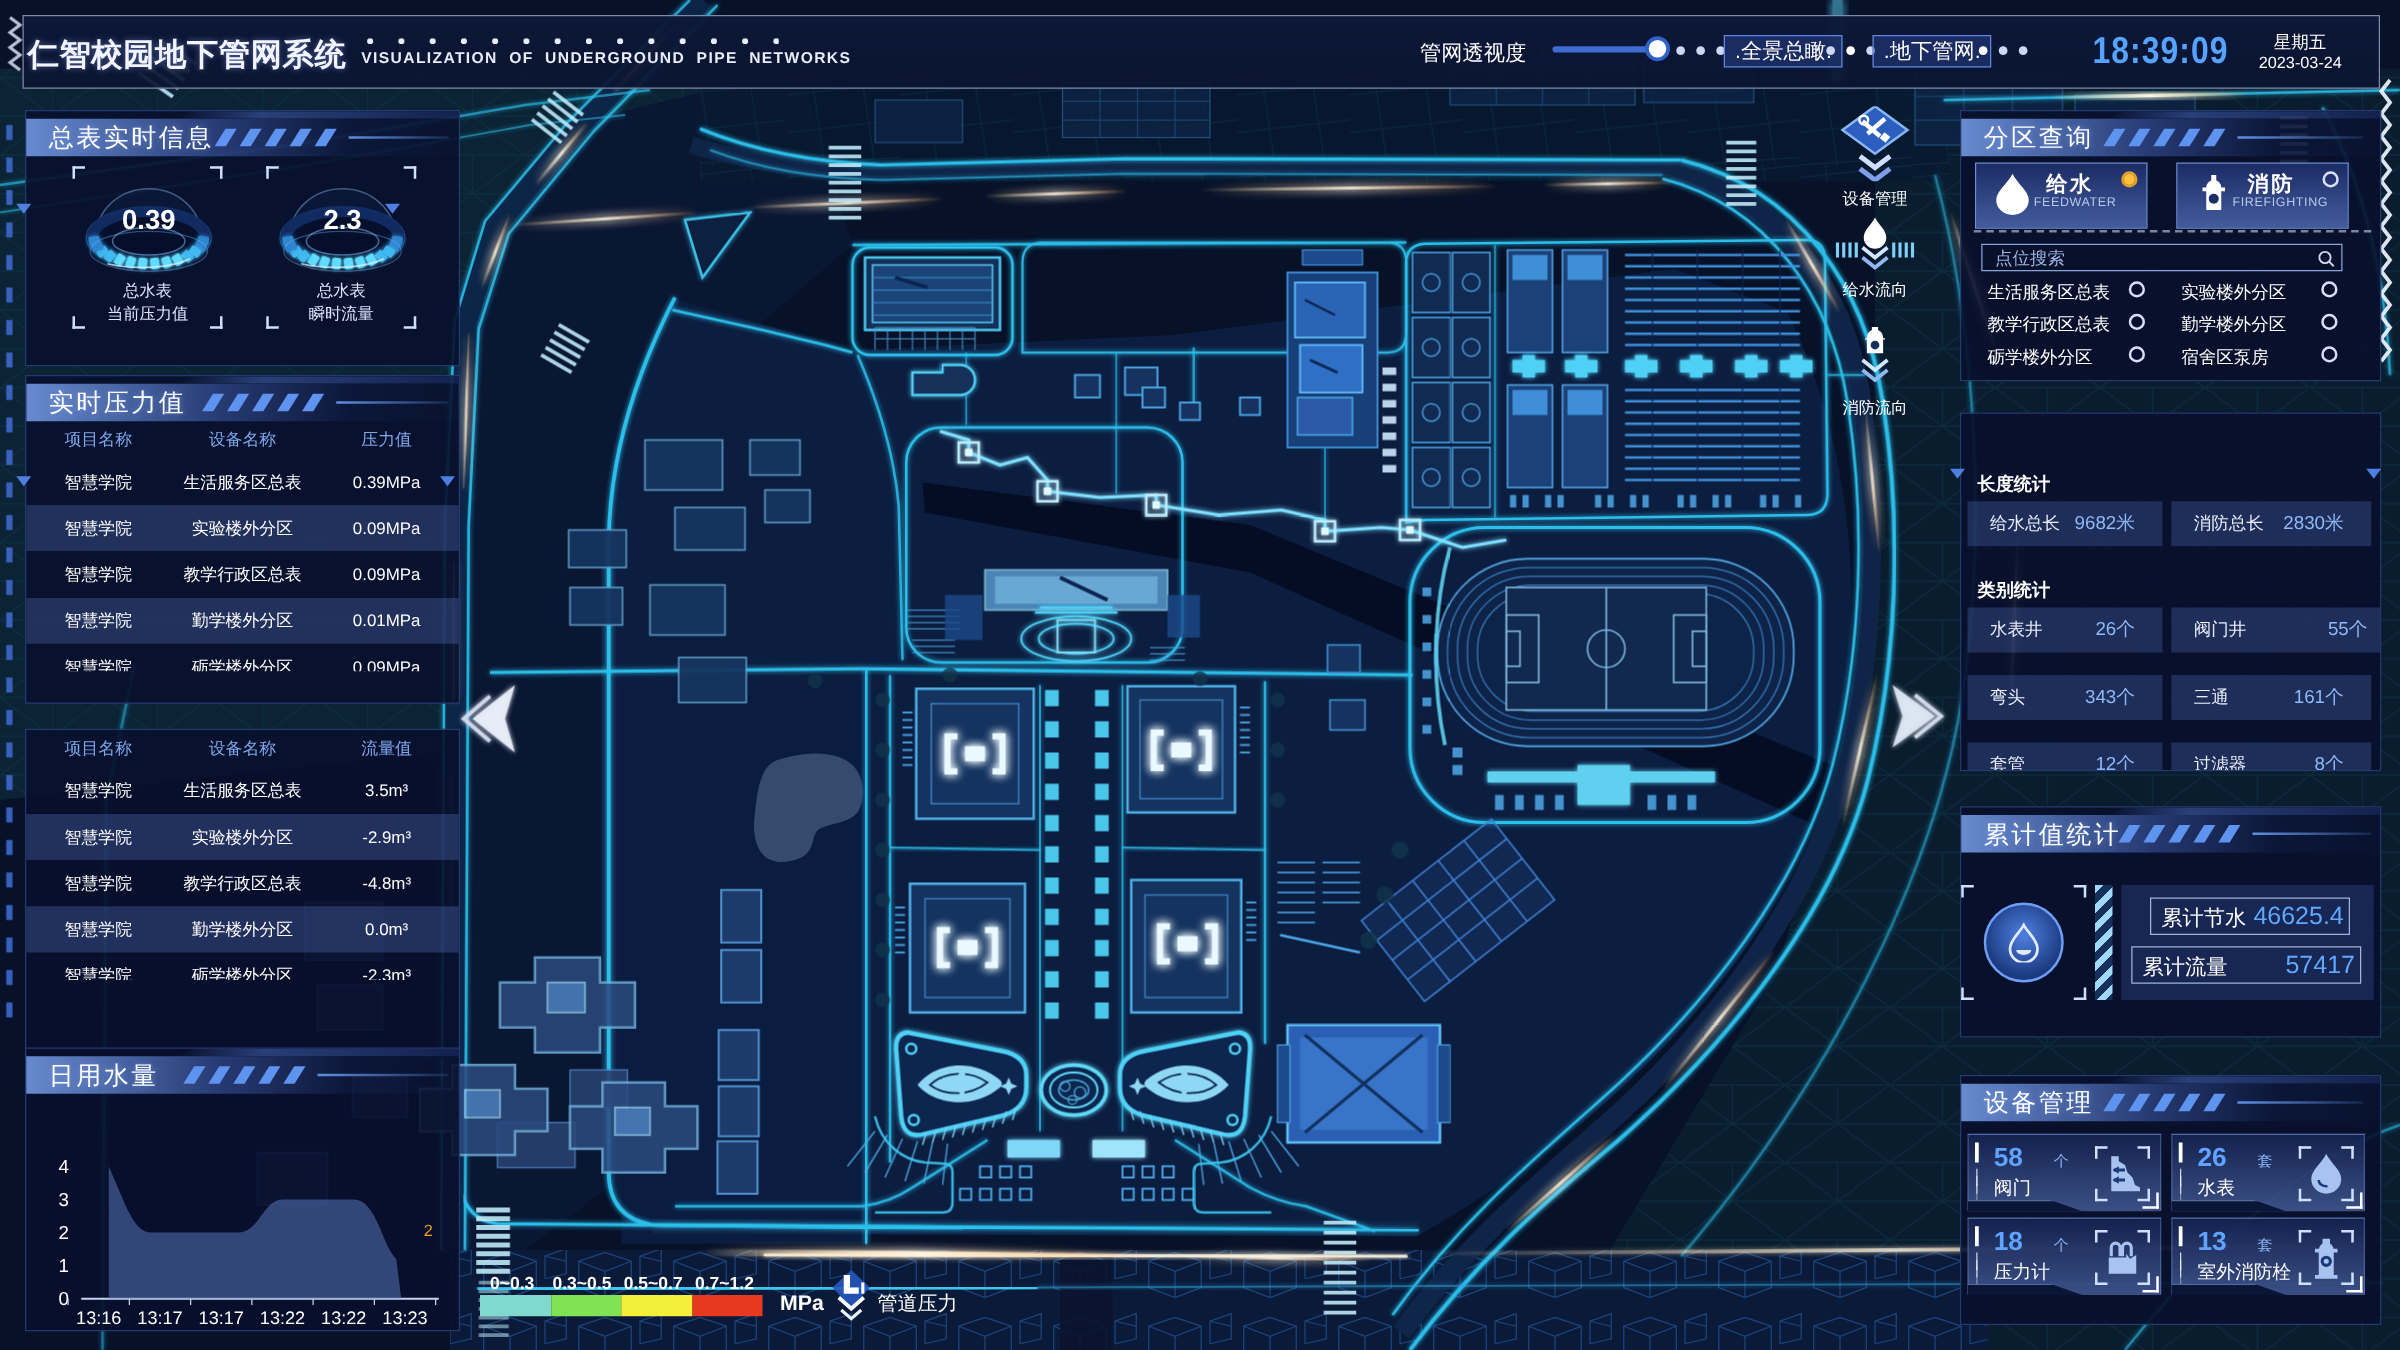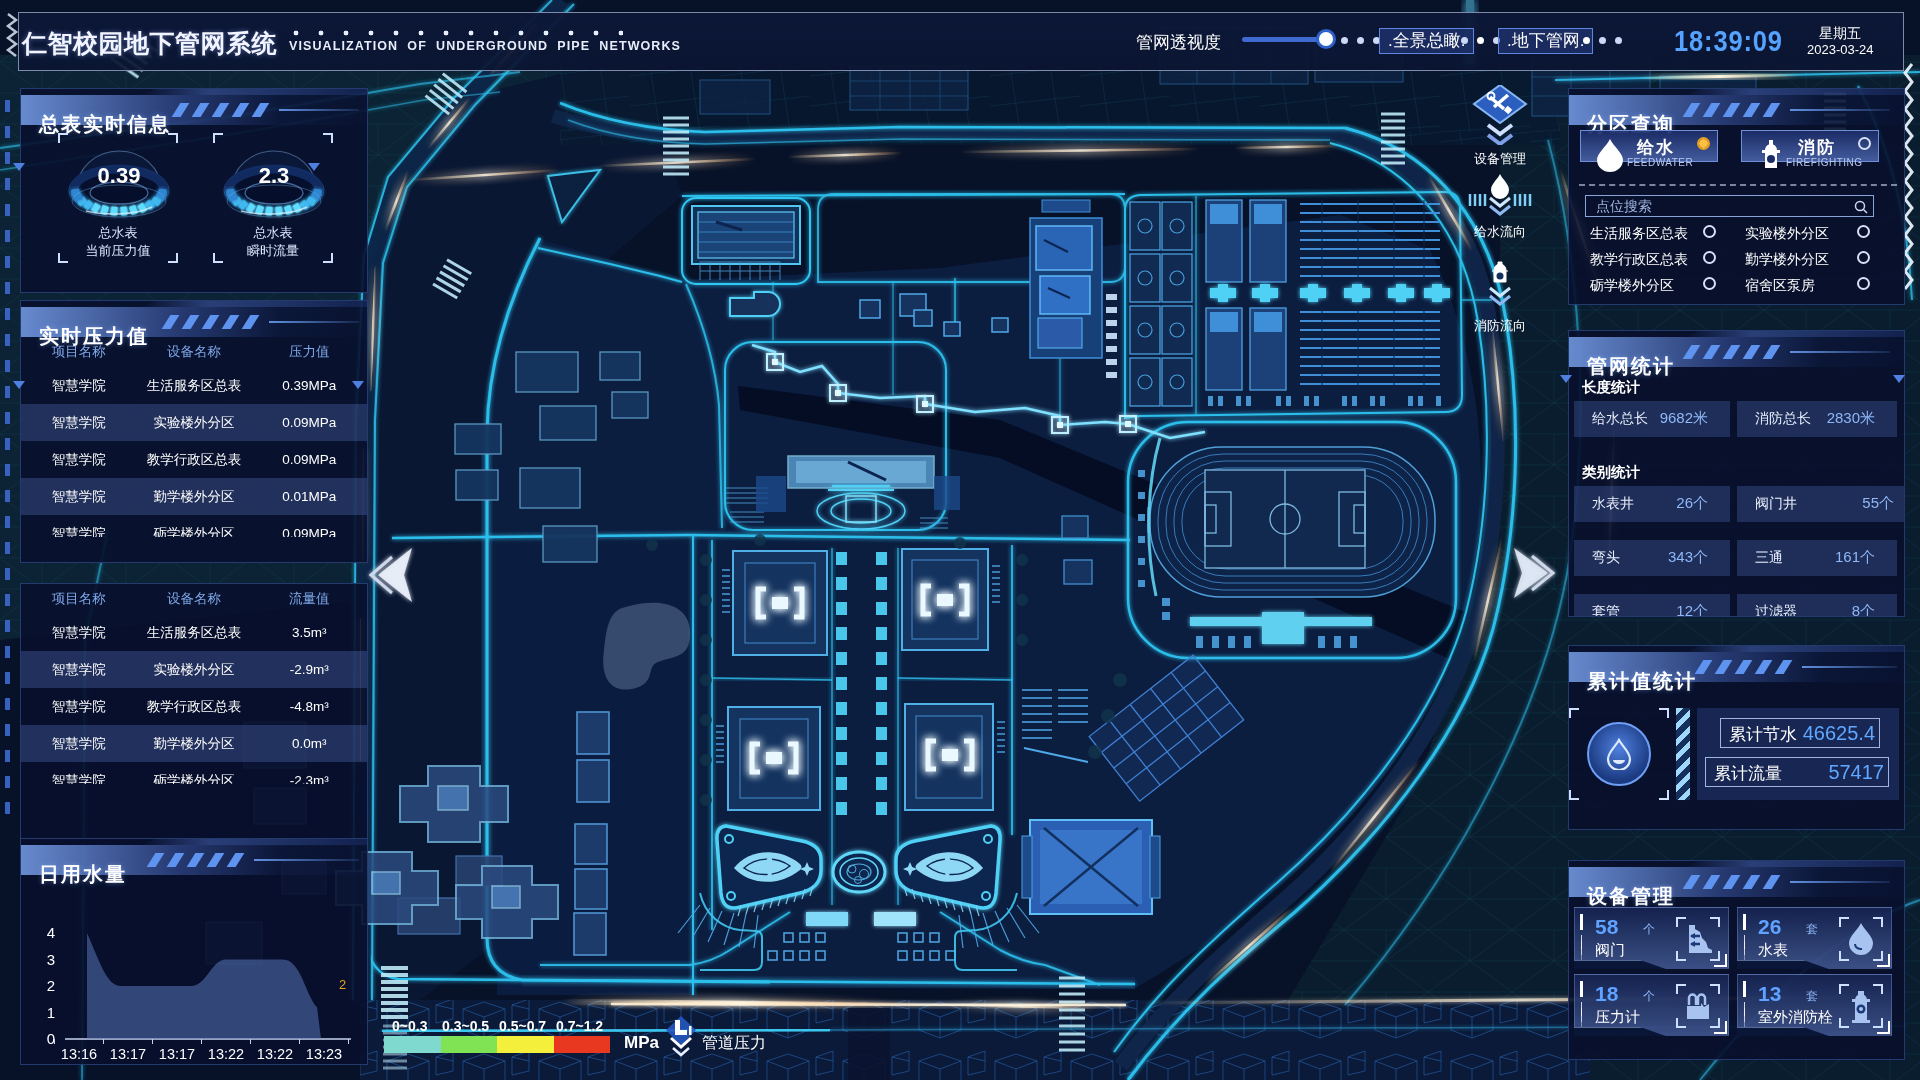--- a/index.html
+++ b/index.html
@@ -18,21 +18,21 @@
 .hdots{position:absolute;top:24px;height:8px;}
 .hdots i{display:inline-block;width:7px;height:7px;border-radius:50%;background:#cdd8f5;margin-right:9px;vertical-align:top;}
 .hdots i.b{background:#fff;}
 #clock{position:absolute;left:1655px;top:11px;font-size:30px;font-weight:bold;color:#55a2ff;letter-spacing:1px;transform:scaleX(.85);transform-origin:left;}
 #wkday{position:absolute;left:1800px;top:12px;font-size:14px;color:#fff;}
 #hdate{position:absolute;left:1788px;top:29px;font-size:13px;color:#fff;}
 
 .panel{position:absolute;background:rgba(8,16,44,.9);border:1px solid rgba(70,110,190,.45);}
 .phead{position:relative;height:30px;margin-top:6px;background:linear-gradient(90deg,rgba(120,160,235,.85),rgba(70,100,185,.5) 45%,rgba(30,50,110,.18) 75%,rgba(30,50,110,.05));}
 .phead:before{content:"";position:absolute;left:35%;right:0;top:-6px;height:6px;background:linear-gradient(90deg,rgba(70,105,190,.0),rgba(76,110,195,.5) 30%,rgba(40,65,140,.35));clip-path:polygon(12px 0,100% 0,100% 100%,0 100%);}
-.phead .t{position:absolute;left:18px;top:16px;font-size:20px;font-weight:bold;color:#fff;letter-spacing:2px;text-shadow:0 0 5px rgba(140,180,255,.5);}
+.phead .t{position:absolute;left:18px;top:2px;font-size:20px;font-weight:normal;color:#fff;letter-spacing:2px;text-shadow:0 0 5px rgba(140,180,255,.5);}
 .phead .sl{position:absolute;top:8px;width:9px;height:14px;background:#5f93f0;transform:skewX(-32deg);}
 .phead .ln{position:absolute;top:14px;height:2px;background:linear-gradient(90deg,#5f8fe0,rgba(95,143,224,.15));}
 
 .tbl{width:100%;border-collapse:collapse;table-layout:fixed;}
 .tbl td{text-align:center;font-size:13.5px;color:#fff;height:37px;overflow:hidden;white-space:nowrap;}
 .tbl tr.hd td{color:#7fa8ea;height:30px;font-size:13.5px;}
 .tbl tr.hl td{background:rgba(95,125,205,.30);}
 
 .sbox{position:absolute;height:36px;background:rgba(85,115,195,.30);color:#e8eefc;font-size:14px;padding-left:12px;}
 .sbox .l{position:absolute;left:18px;top:9px;}
@@ -51,21 +51,21 @@
  background:
  linear-gradient(#cfe0ff,#cfe0ff) left top/10px 2px no-repeat,
  linear-gradient(#cfe0ff,#cfe0ff) left top/2px 10px no-repeat,
  linear-gradient(#cfe0ff,#cfe0ff) right top/10px 2px no-repeat,
  linear-gradient(#cfe0ff,#cfe0ff) right top/2px 10px no-repeat,
  linear-gradient(#cfe0ff,#cfe0ff) left bottom/10px 2px no-repeat,
  linear-gradient(#cfe0ff,#cfe0ff) left bottom/2px 10px no-repeat,
  linear-gradient(#cfe0ff,#cfe0ff) right bottom/10px 2px no-repeat,
  linear-gradient(#cfe0ff,#cfe0ff) right bottom/2px 10px no-repeat;}
 
-.zbtn{position:absolute;top:130px;width:138px;height:32px;background:linear-gradient(180deg,rgba(28,45,105,.95),rgba(88,118,195,.75));border:1px solid #6f8fd8;}
+.zbtn{position:absolute;top:130px;width:138px;height:53px;background:linear-gradient(180deg,rgba(28,45,105,.95),rgba(88,118,195,.75));border:1px solid #6f8fd8;}
 .zbtn .zt{position:absolute;left:56px;top:5px;font-size:17px;font-weight:bold;color:#fff;letter-spacing:2px;}
 .zbtn .ze{position:absolute;left:46px;top:26px;font-size:10px;color:#b8c8ee;letter-spacing:.5px;}
 .radio{position:absolute;width:13px;height:13px;border:2px solid #d8e0f5;border-radius:50%;}
 .zrow{position:absolute;font-size:14px;color:#fff;}
 
 .marker{position:absolute;text-align:center;color:#fff;font-size:13px;}
 </style>
 </head>
 <body>
 <div id="stage">
@@ -1002,29 +1002,20 @@
       <div class="radio" style="left:134px;top:162px;"></div>
   <div class="zrow" style="left:176px;top:162px;">勤学楼外分区</div>
       <div class="radio" style="left:288px;top:162px;"></div>
   <div class="zrow" style="left:21px;top:188px;">砺学楼外分区</div>
       <div class="radio" style="left:134px;top:188px;"></div>
   <div class="zrow" style="left:176px;top:188px;">宿舍区泵房</div>
       <div class="radio" style="left:288px;top:188px;"></div>
 </div>
 
 <div class="panel" id="p-net" style="left:1568px;top:330px;width:337px;height:287px;overflow:hidden;">
-  <div class="phead">
-        <span class="t">管网统计</span>
-    <span class="sl" style="left:118px;"></span>
-        <span class="sl" style="left:138px;"></span>
-        <span class="sl" style="left:158px;"></span>
-        <span class="sl" style="left:178px;"></span>
-        <span class="sl" style="left:198px;"></span>
-    <span class="ln" style="left:221px;width:100px;"></span>
-  </div>
   <div class="subt" style="top:47px;">长度统计</div>
   <div class="sbox" style="left:5px;top:70px;width:156px;">
         <span class="l">给水总长</span>
         <span class="v">9682米</span>
       </div>
   <div class="sbox" style="left:168px;top:70px;width:160px;">
         <span class="l">消防总长</span>
         <span class="v">2830米</span>
       </div>
   <div class="subt" style="top:132px;">类别统计</div>

